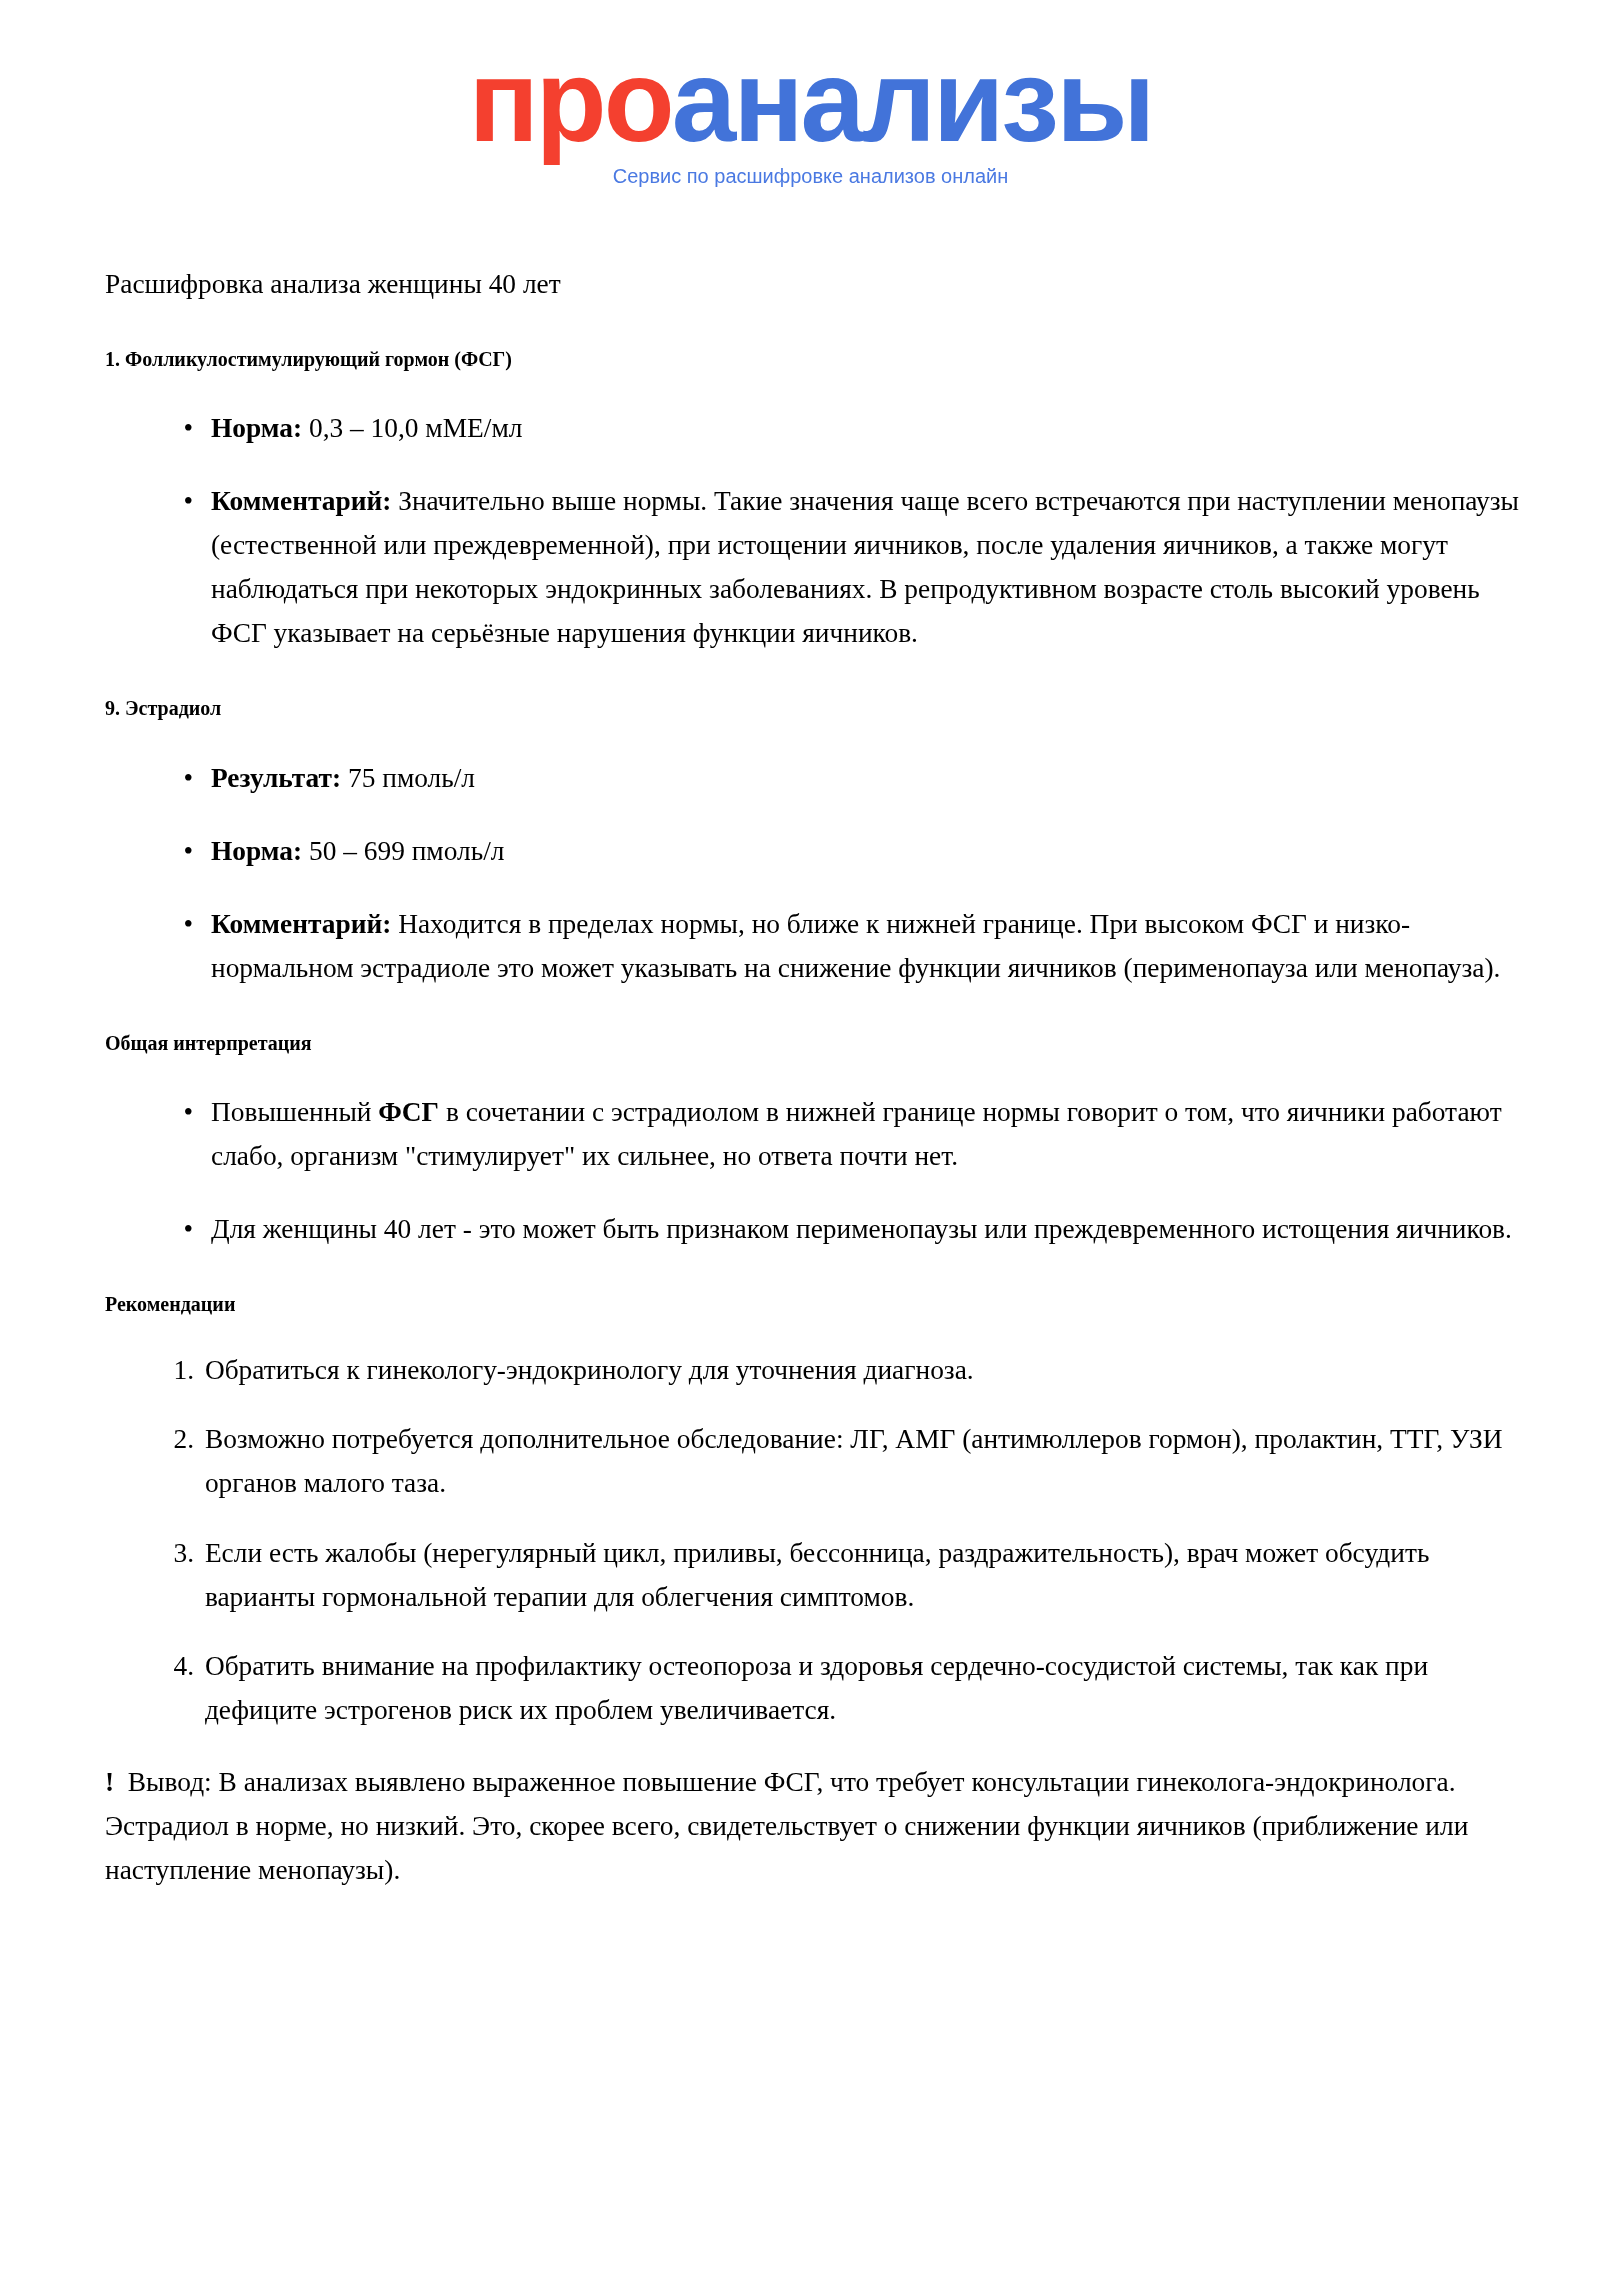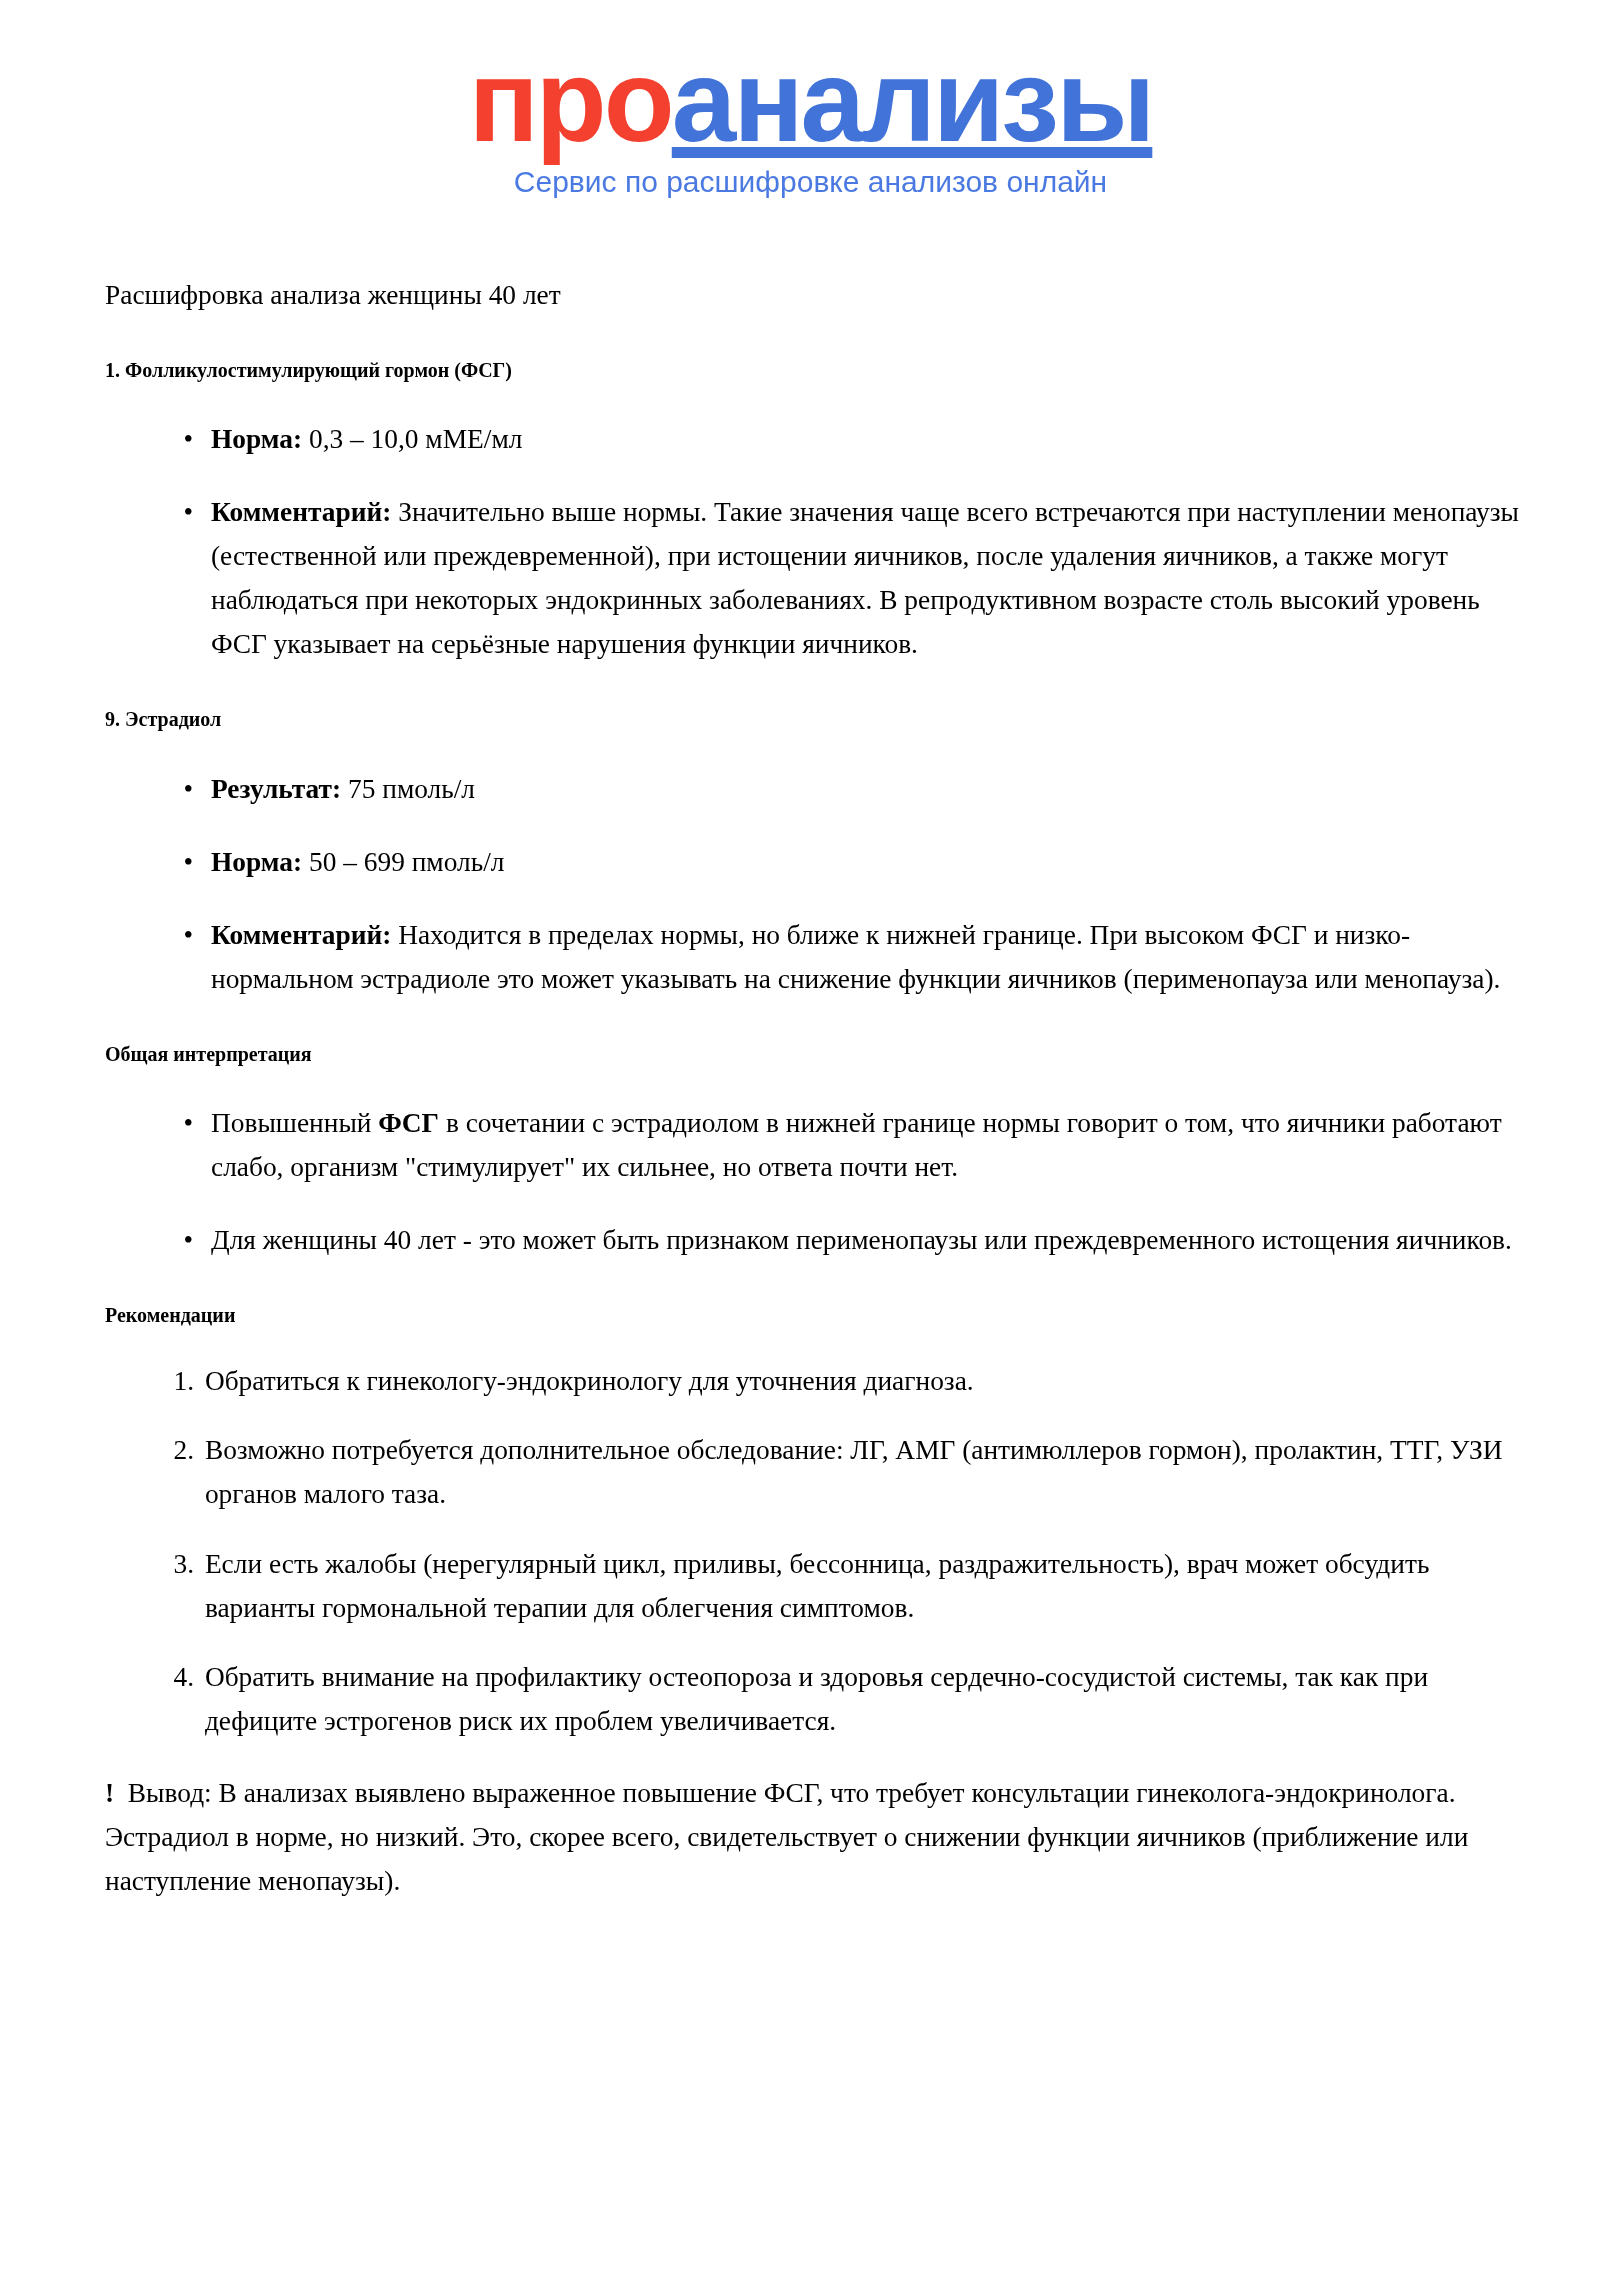--- a/index.html
+++ b/index.html
@@ -21,24 +21,24 @@
     font-family: "Liberation Sans", sans-serif;
   }
   .logo {
     font-size: 116px;
     font-weight: 700;
     line-height: 1.05;
     letter-spacing: -2.9px;
     white-space: nowrap;
   }
   .logo .logo-red  { color: #f4402f; }
-  .logo .logo-blue { color: #4273d9; text-decoration: underline; }
+  .logo .logo-blue { color: #4273d9; }
   .logo-subtitle {
     margin-top: 2px;
-    font-size: 30px;
+    font-size: 20px;
     font-weight: 400;
     color: #4a79e2;
     letter-spacing: 0px;
   }
 
   
   .content {
     padding: 0 98px 0 105px;
     font-size: 27.4px;
     line-height: 44px;

